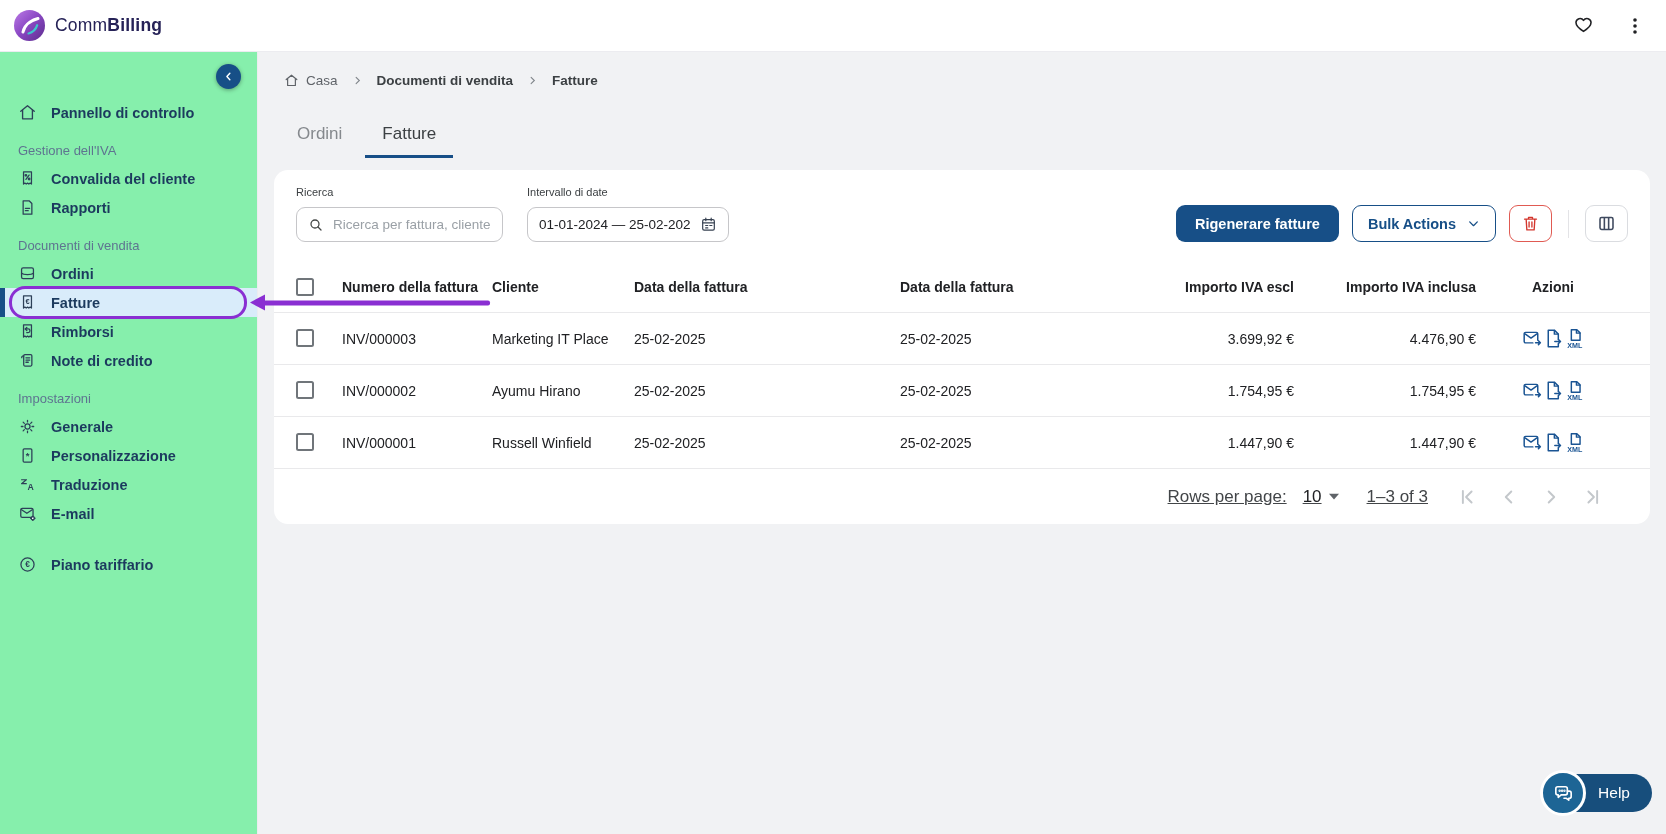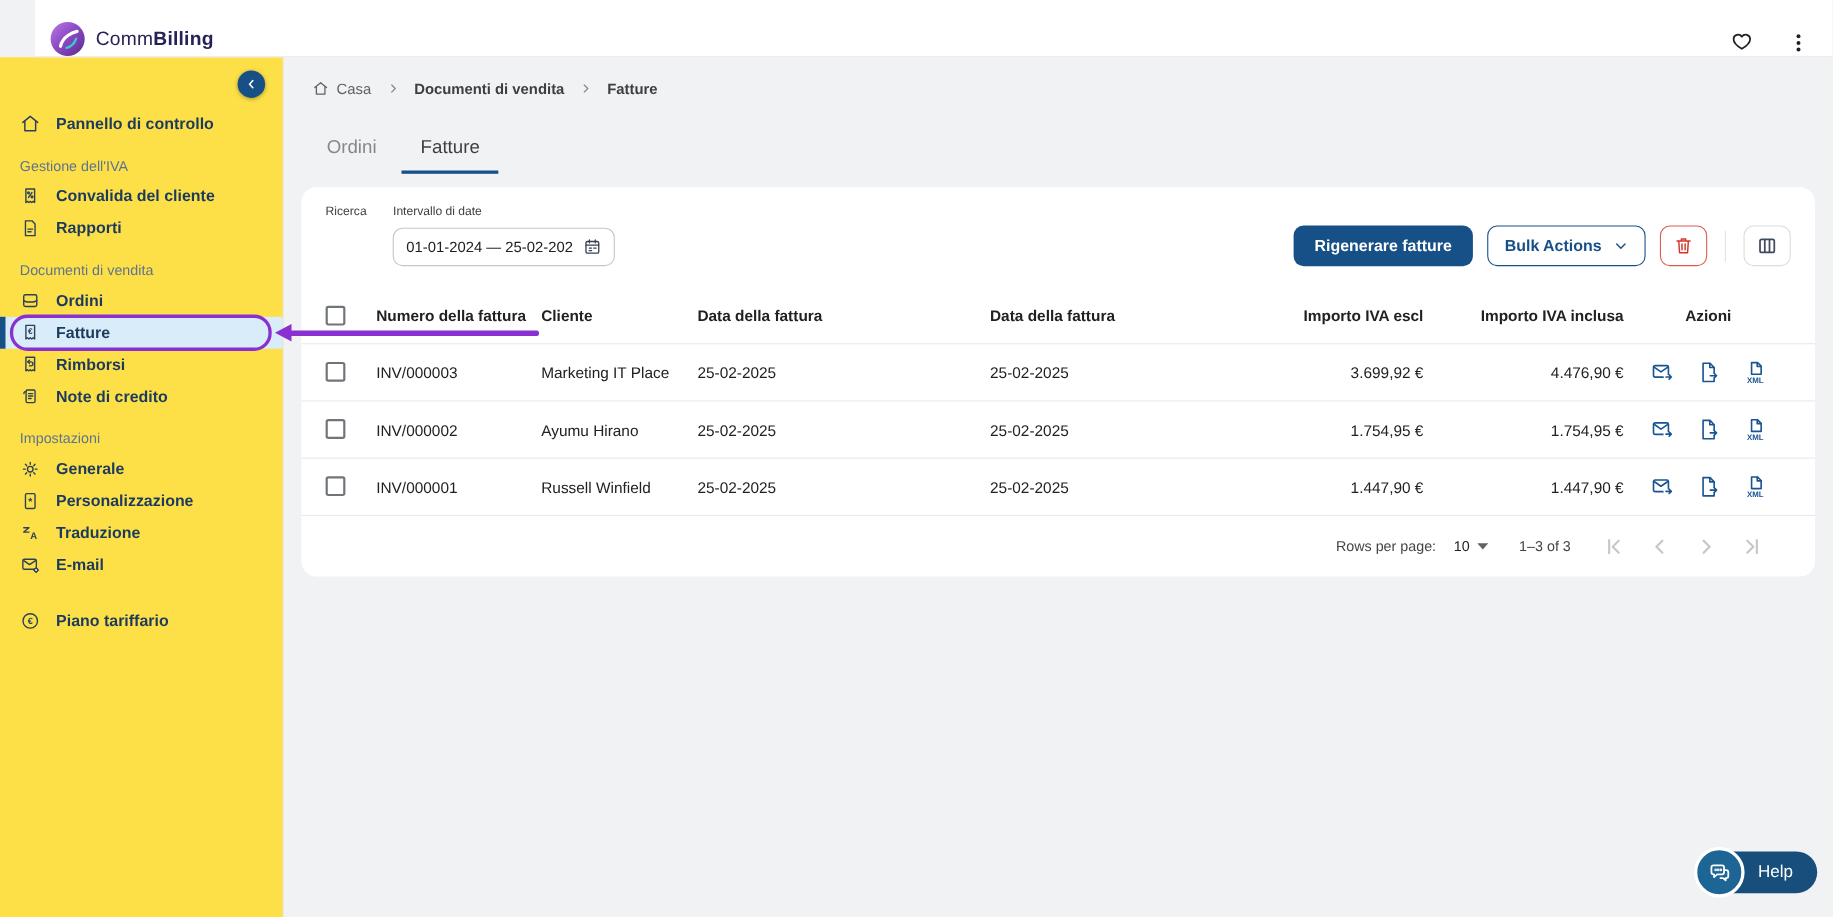--- a/index.html
+++ b/index.html
@@ -1,31 +1,31 @@
 <!DOCTYPE html>
 <html><head>
 <meta charset="utf-8">
 <style>
   * { margin:0; padding:0; box-sizing:border-box; }
   html,body { width:1666px; height:834px; overflow:hidden; }
   body { font-family:"Liberation Sans", sans-serif; background:#f1f2f4; color:#202124; }
   svg { display:block; }
 
   
-  .topbar { height:52px; background:#fff; border-bottom:1px solid #ececf0; display:flex; align-items:flex-end; justify-content:space-between; padding:0 20px 0 14px; position:relative; z-index:30;margin-left:32px; }
+  .topbar { height:52px; background:#fff; border-bottom:1px solid #ececf0; display:flex; align-items:center; justify-content:space-between; padding:0 20px 0 14px; position:relative; z-index:30; }
   .brand { display:flex; align-items:center; gap:10px; cursor:pointer; }
   .logo-mark { width:31px; height:31px; border-radius:50%; background:linear-gradient(135deg,#bb7ae6 0%,#8d4ac6 45%,#5b2d8d 100%); display:flex; align-items:center; justify-content:center; }
   .brand-text { font-size:17.5px; color:#262257; letter-spacing:.2px; }
   .brand-text .bold { font-weight:700; }
   .top-actions { display:flex; align-items:center; gap:28px; color:#202124; }
   .icon-btn { background:none; border:none; cursor:pointer; color:#202124; padding:2px; }
 
   
   .body-row { display:flex; height:782px; }
-  .sidebar { width:258px; background:#fde047; border-right:1px solid #ececf0; position:relative; z-index:10; padding-top:10px; }
+  .sidebar { width:258px; background:#86efac; border-right:1px solid #ececf0; position:relative; z-index:10; padding-top:10px; }
   .collapse-btn { position:absolute; top:12px; right:16px; width:25px; height:25px; border-radius:50%; border:none; background:#174f87; color:#fff; display:flex; align-items:center; justify-content:center; cursor:pointer; box-shadow:0 1px 4px rgba(0,0,0,.35); }
   .nav { margin-top:36px; }
   .side-item { display:flex; align-items:center; gap:14px; padding:5px 18px; height:29px; font-size:14.5px; font-weight:600; color:#1c3a5e; cursor:pointer; position:relative; }
   .side-item .s-icon { width:19px; height:19px; color:#2d4058; flex:0 0 auto; }
   .side-item.active { background:#d9ecfa; }
   .side-item.active::before { content:''; position:absolute; left:0; top:0; bottom:0; width:5px; background:#174f87; }
   .section-title { margin:16px 0 6px; padding:0 18px; font-size:13px; color:#5e7490; font-weight:400; }
   .footer-gap { margin-top:22px; }
 
   
@@ -62,27 +62,27 @@
   .btn-square { width:43px; height:37px; border-radius:9px; background:#fff; display:flex; align-items:center; justify-content:center; cursor:pointer; }
   .btn-red { border:1.6px solid #e05a52; color:#d3362d; }
   .btn-gray { border:1px solid #dadce0; color:#3f4a5f; }
   .v-div { width:1px; height:28px; background:#e3e3e6; margin:0 3px; }
 
   
   .thead, .trow { display:grid; grid-template-columns:46px 150px 142px 266px 228px 168px 182px 1fr; align-items:center; padding:0 22px; }
   .thead { height:50px; font-size:14px; font-weight:700; color:#202124; }
   .trow { height:52px; border-top:1px solid #e9e9eb; font-size:14px; color:#202124; }
   .cell-num { text-align:right; padding-right:2px; }
-  .cell-actions { display:flex; justify-content:center; gap:21px; }
+  .cell-actions { display:flex; justify-content:center; }
   .th-actions { text-align:center; }
   .cb { width:18px; height:18px; border:2px solid #70757a; border-radius:2.5px; background:#fff; cursor:pointer; padding:0; }
   .row-action { background:none; border:none; padding:0; cursor:pointer; color:#1a5493; width:21px; height:22px; }
 
   
-  .pagination { display:flex; align-items:center; justify-content:flex-end; height:56px; border-top:1px solid #e9e9eb; padding-right:46px; font-size:13px; color:#424548; gap:28px; }
+  .pagination { display:flex; align-items:center; justify-content:flex-end; height:56px; border-top:1px solid #e9e9eb; padding-right:46px; font-size:17px; color:#424548; gap:28px;text-decoration:underline; }
   .rpp { display:flex; align-items:center; gap:16px; }
   .rpp-select { display:flex; align-items:center; gap:7px; cursor:pointer; color:#202124; }
   .pager { display:flex; align-items:center; gap:20px; }
   .pg-btn { background:none; border:none; padding:0; color:#c3c7cb; cursor:default; width:22px; height:22px; }
 
   
   .help-fab { position:fixed; right:14px; bottom:22px; z-index:50; cursor:pointer; }
   .help-pill { height:38px; background:#174e7c; border-radius:19px; display:flex; align-items:center; color:#fff; font-size:15.5px; padding:0 22px 0 48px; }
   .help-circle { position:absolute; left:-10px; top:-4px; width:46px; height:46px; border-radius:50%; background:#1d6595; border:3px solid #fff; display:flex; align-items:center; justify-content:center; }
 </style>
@@ -290,20 +290,29 @@
       <button class="tab">Ordini</button>
       <button class="tab active">Fatture</button>
     </div>
 
     <div class="card">
 
       <div class="filters">
         <div class="fields">
           <div class="field">
             <span class="field-label">Ricerca</span>
+            <div class="input-wrap">
+              <span>
+                <svg width="16" height="16" viewBox="0 0 24 24" fill="none" stroke="#444746" stroke-width="1.9" stroke-linecap="round">
+                    <circle cx="10.5" cy="10.5" r="6"></circle>
+                    <path d="m15 15 4.5 4.5"></path>
+                  </svg>
+              </span>
+              <input class="search-input" type="text" placeholder="Ricerca per fattura, cliente" style="">
+            </div>
           </div>
           <div class="field">
             <span class="field-label">Intervallo di date</span>
             <div class="input-wrap">
               <input class="date-input" type="text" readonly="" value="01-01-2024 — 25-02-202" style="">
               <span>
                 <svg width="17" height="17" viewBox="0 0 24 24" fill="none" stroke="#374151" stroke-width="1.7" stroke-linecap="round">
                     <rect x="3.8" y="5" width="16.4" height="15" rx="2"></rect>
                     <path d="M3.8 9.6h16.4M8.2 3v3.6M15.8 3v3.6M8 13.4h3M13.8 13.4h3M8 16.8h3"></path>
                   </svg>

